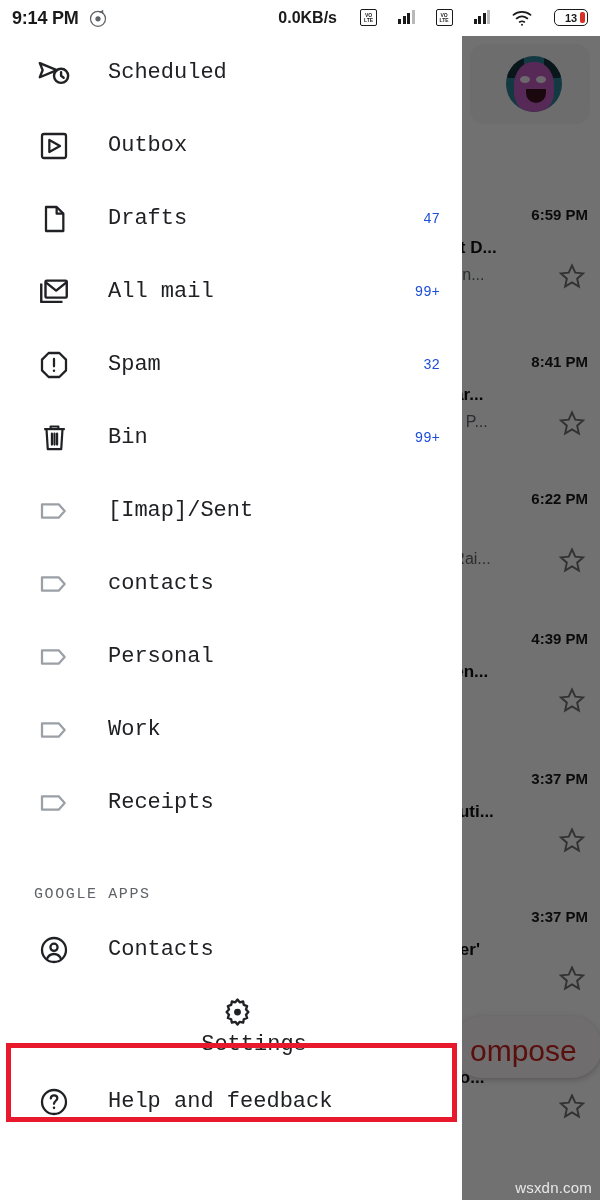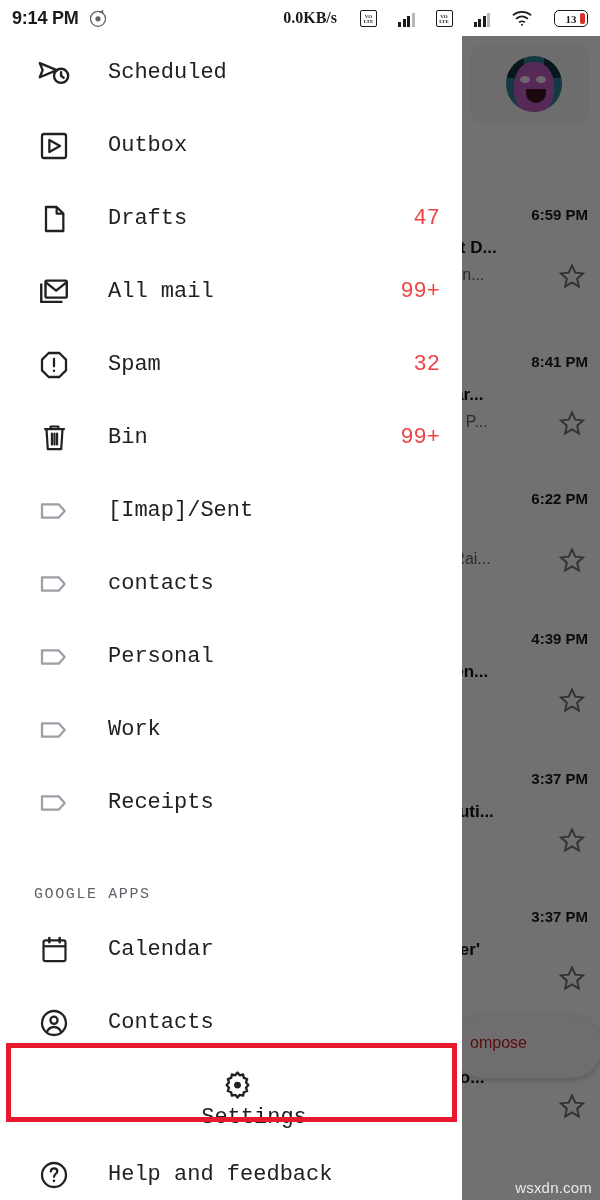--- a/index.html
+++ b/index.html
@@ -108,21 +108,21 @@
     position: absolute;
     left: 452px; top: 1016px;
     width: 150px; height: 62px;
     background: #f7f2f2;
     border-radius: 31px;
     box-shadow: 0 2px 6px rgba(0,0,0,0.22);
   }
   .bg-fab-label {
     position: absolute;
     left: 18px; top: 18px;
-    font-size: 16px;
+    font-size: 30px;
     color: #c5221f;
     white-space: nowrap;
   }
 
   
   #scrim {
     position: absolute;
     left: 0; top: 36px;
     width: 600px; height: 1164px;
     background: rgba(0,0,0,0.55);
@@ -151,23 +151,22 @@
   .sb-left { display: flex; align-items: center; gap: 9px; }
   .sb-time {
     font-size: 18px;
     font-weight: bold;
     color: #1a1a1a;
     letter-spacing: -0.2px;
   }
   .sb-right {
     margin-left: auto;
     display: flex;
-    align-items: flex-end;
+    align-items: flex-start;
     gap: 21px;
-    font-family: Liberation Serif, serif;
   }
   .sb-net {
     font-size: 16px;
     font-weight: bold;
     color: #1a1a1a;
     margin-right: 2px;
   }
   .volte-badge {
     width: 15px; height: 15px;
     border: 1.6px solid #1a1a1a;
@@ -235,22 +234,22 @@
   }
   .nav-icon.label-icon { color: #9aa0a6; }
   .nav-label {
     margin-left: 34px;
     font-size: 22px;
     color: #202124;
     white-space: nowrap;
   }
   .nav-count {
     margin-left: auto;
-    font-size: 22px;
-    color: #ef4444;
+    font-size: 14px;
+    color: #1d4ed8;
     white-space: nowrap;
   }
   .section-header {
     height: 64px;
     display: flex;
     align-items: flex-end;
     padding: 0 0 10px 34px;
     font-size: 15px;
     letter-spacing: 1.6px;
     color: #5f6368;
@@ -516,30 +515,20 @@
       <svg width="32" height="32" viewBox="0 0 24 24" fill="none" stroke="currentColor" stroke-width="1.7" stroke-linejoin="round">
         <path d="M3 7 H15.5 L20 12 L15.5 17 H3 Z"></path>
       </svg>
     </span>
     <span class="nav-label">Receipts</span>
     <span class="nav-count"></span>
   </div>
 
   <div class="section-header">GOOGLE APPS</div>
 
-  <div class="nav-item">
-    <span class="nav-icon">
-      <svg width="31" height="31" viewBox="0 0 24 24" fill="none" stroke="currentColor" stroke-width="1.7" stroke-linejoin="round">
-        <rect x="3.5" y="5" width="17" height="16" rx="1.5"></rect>
-        <path d="M3.5 9.5 H20.5"></path>
-        <path d="M8 3.2 V6.4 M16 3.2 V6.4" stroke-linecap="round" stroke-width="2"></path>
-      </svg>
-    </span>
-    <span class="nav-label">Calendar</span>
-  </div>
 
   <div class="nav-item">
     <span class="nav-icon">
       <svg width="32" height="32" viewBox="0 0 24 24" fill="none" stroke="currentColor" stroke-width="1.7">
         <circle cx="12" cy="12" r="9"></circle>
         <circle cx="12" cy="10" r="2.7"></circle>
         <path d="M6.6 19 C7.6 16.2 9.6 15 12 15 C14.4 15 16.4 16.2 17.4 19"></path>
       </svg>
     </span>
     <span class="nav-label">Contacts</span>

